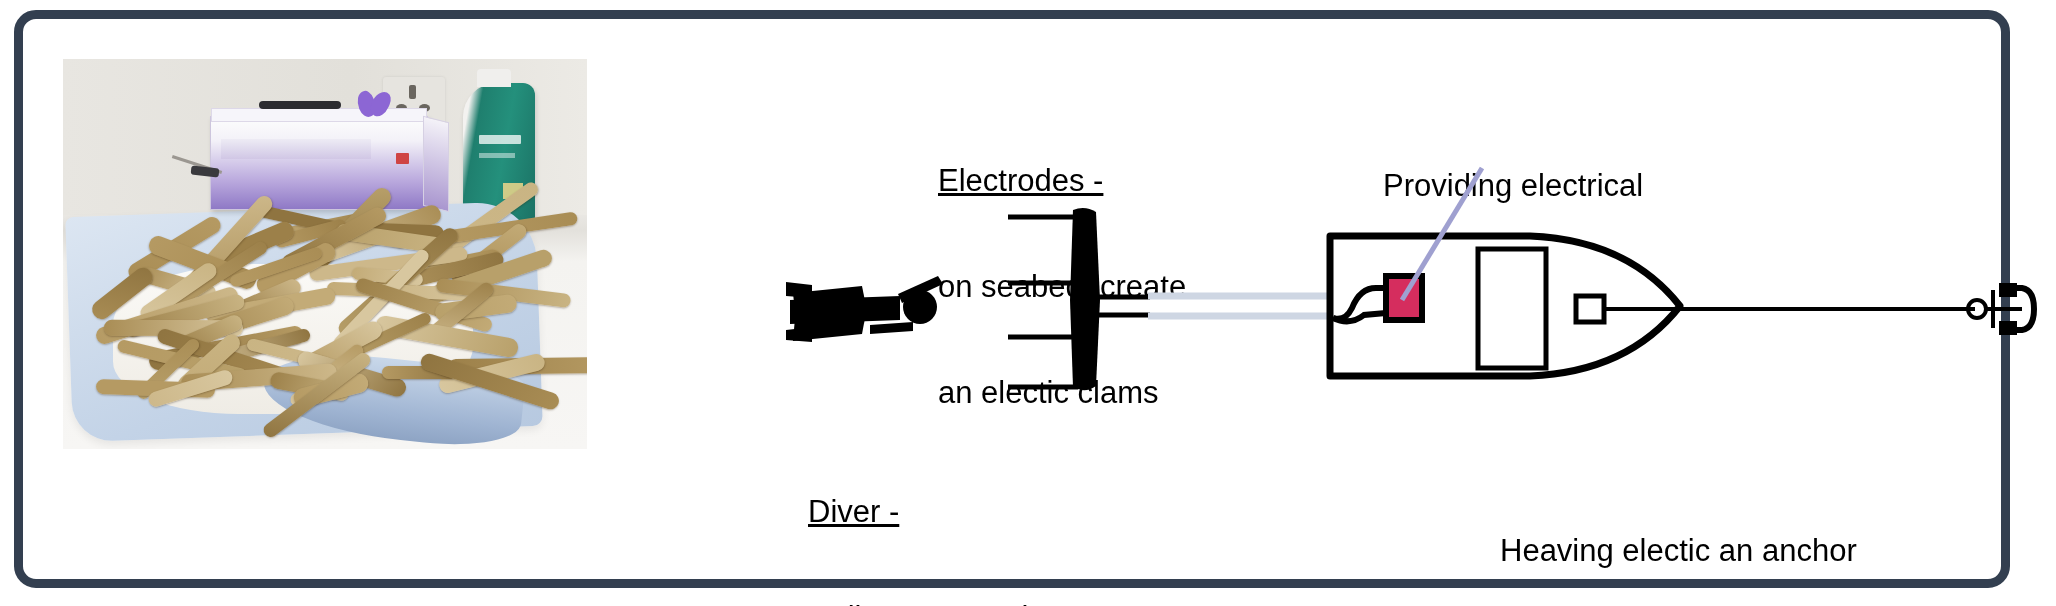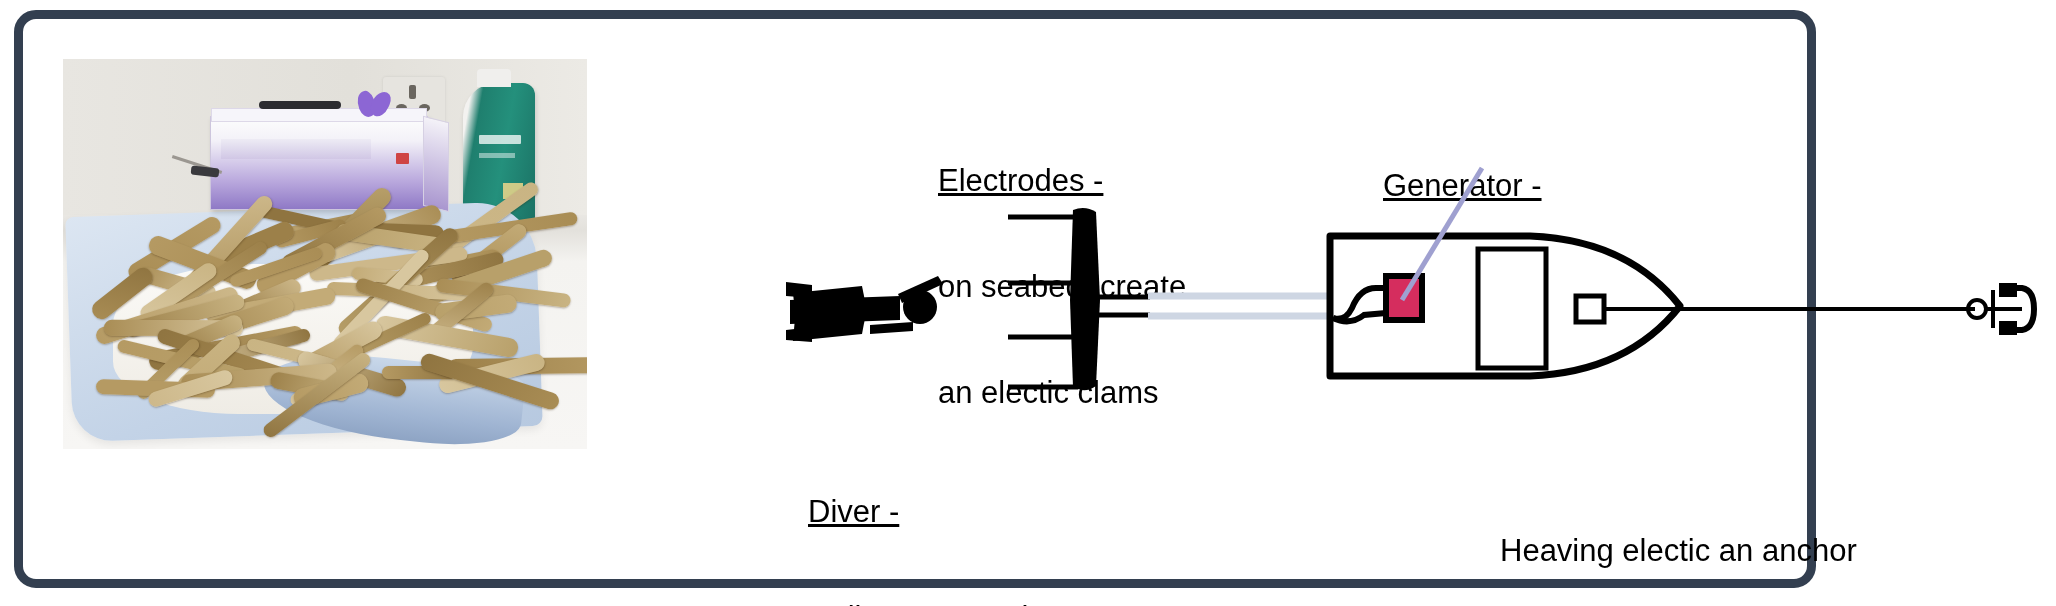--- a/index.html
+++ b/index.html
@@ -15,21 +15,21 @@
     width: 2056px;
     height: 606px;
     background: #ffffff;
     overflow: hidden;
   }
   
   #frame {
     position: absolute;
     left: 14px;
     top: 10px;
-    width: 1802px;
+    width: 1996px;
     height: 578px;
     border: 9px solid #333F50;
     border-radius: 22px;
     box-sizing: border-box;
     background: #ffffff;
   }
   
   #photo {
     position: absolute;
     left: 40px;
@@ -278,21 +278,20 @@
         </div>
     </div>
 
     <div class="lbl" id="lbl-electrodes">
       <div class="hd">Electrodes -</div>
       <div>on seabed, create</div>
       <div>an electic clams</div>
     </div>
 
     <div class="lbl" id="lbl-generator">
-      <div class="hd">Generator -</div>
       <div>Providing electrical</div>
     </div>
 
     <div class="lbl" id="lbl-diver">
       <div class="hd">Diver -</div>
       <div>Collects razor clams</div>
       
     </div>
 
     <div class="lbl" id="lbl-anchor">

